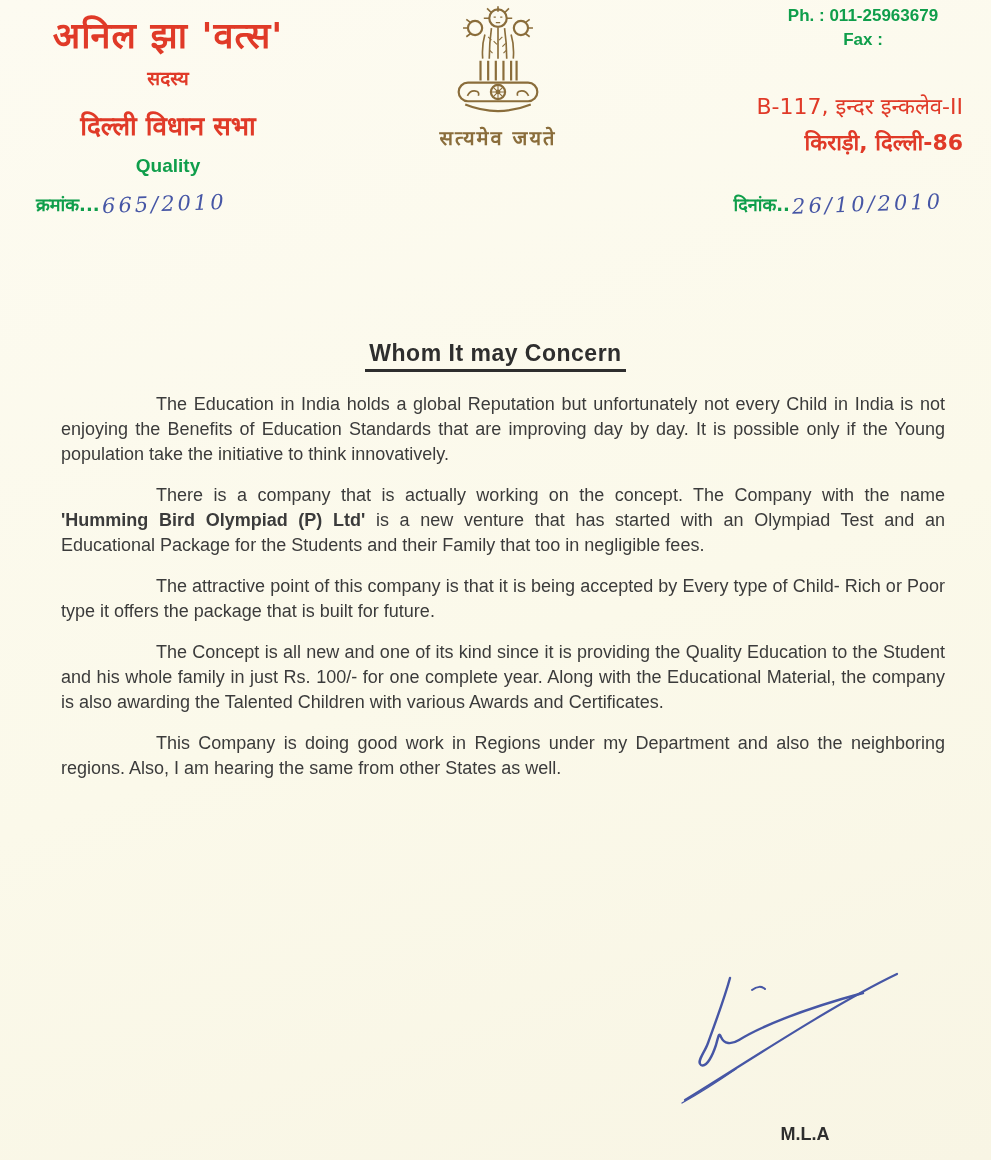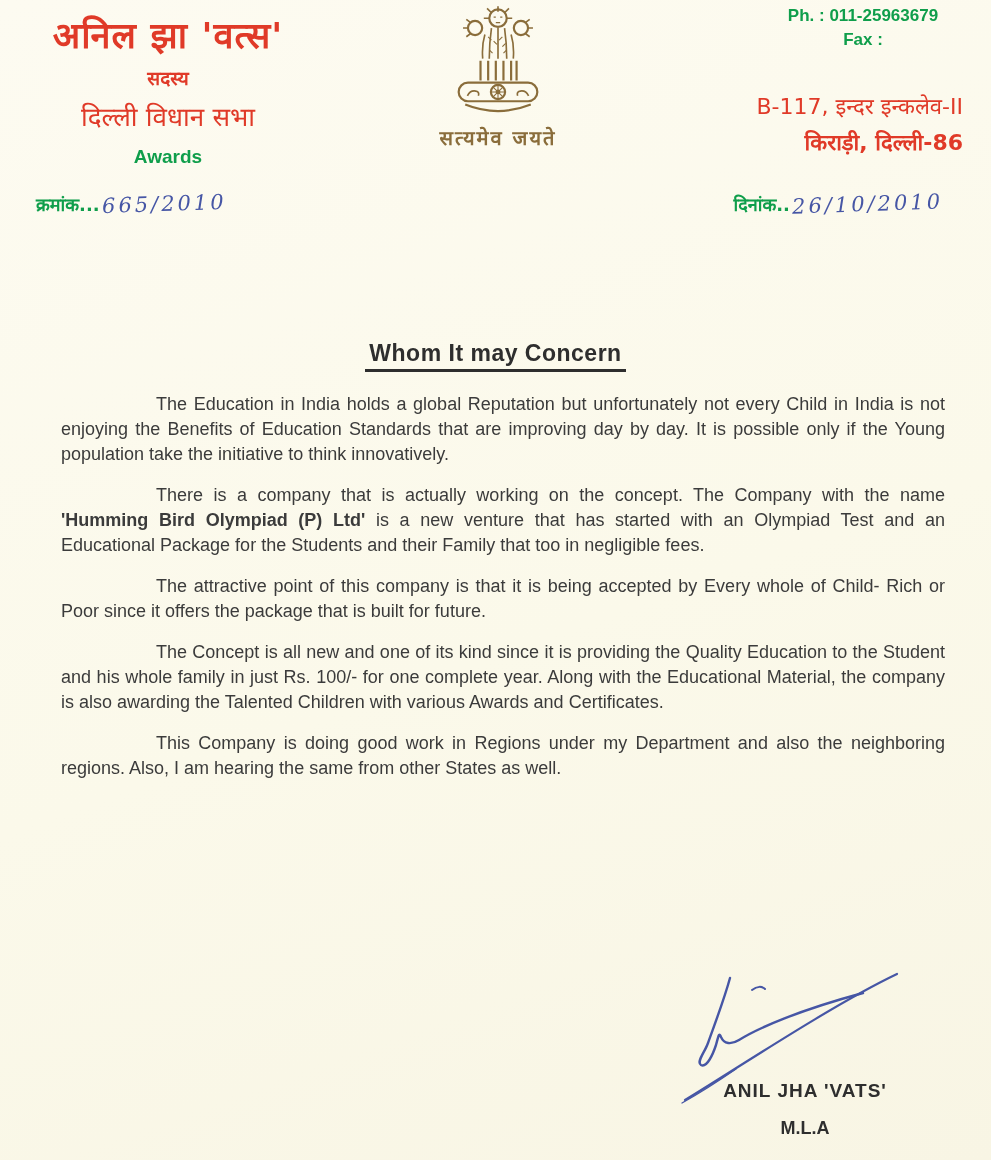--- a/index.html
+++ b/index.html
@@ -31,22 +31,22 @@
   }
   .role-hi {
     color: #e03a28;
     font-size: 19px;
     font-weight: bold;
     margin-top: 6px;
   }
   .assembly-hi {
     color: #e03a28;
     font-size: 26px;
-    font-weight: normal;
-    margin-top: 7px;
+    font-weight: bold;
+    margin-top: 16px;
   }
   .role-en {
     color: #0f9e4b;
     font-size: 19px;
     font-weight: bold;
     margin-top: 12px;
   }
   .assembly-en {
     color: #0f9e4b;
     font-size: 21px;
@@ -170,21 +170,21 @@
 </style>
 </head>
 <body>
 
 <div class="page">
 
   <div class="lh-left">
     <div class="name-hi hi">अनिल झा 'वत्स'</div>
     <div class="role-hi hi">सदस्य</div>
     <div class="assembly-hi hi">दिल्ली विधान सभा</div>
-    <div class="role-en">Awards</div>
+    <div class="role-en">Quality</div>
   </div>
 
   <div class="emblem">
     <svg width="110" height="118" viewBox="0 0 100 108" fill="none" stroke="#8a6d3b" stroke-width="2">
 
       <circle cx="50" cy="13" r="8"></circle>
       <path d="M50,7 v-5 M44,8 l-4,-4 M56,8 l4,-4 M42,13 h-5 M58,13 h5" stroke-width="1.5"></path>
       <path d="M46,12 h2 M52,12 h2 M48,17 h4" stroke-width="1.2"></path>
 
       <circle cx="29" cy="22" r="6.5"></circle>
@@ -225,29 +225,28 @@
     </div>
   </div>
 
   <div class="title-wrap">
     <span class="title">Whom It may Concern</span>
   </div>
 
   <div class="content">
       <p><span>The Education in India holds a global Reputation but unfortunately not every Child in India is not enjoying the Benefits of Education Standards that are improving day by day. It is possible only if the Young population take the initiative to think innovatively.</span></p>
       <p><span>There is a company that is actually working on the concept. The Company with the name </span><span class="bold">'Humming Bird Olympiad (P) Ltd'</span><span> is a new venture that has started with an Olympiad Test and an Educational Package for the Students and their Family that too in negligible fees.</span></p>
-      <p><span>The attractive point of this company is that it is being accepted by Every whole of Child- Rich or Poor since it offers the package that is built for future.</span></p>
+      <p><span>The attractive point of this company is that it is being accepted by Every type of Child- Rich or Poor type it offers the package that is built for future.</span></p>
       <p><span>The Concept is all new and one of its kind since it is providing the Quality Education to the Student and his whole family in just Rs. 100/- for one complete year. Along with the Educational Material, the company is also awarding the Talented Children with various Awards and Certificates.</span></p>
       <p><span>This Company is doing good work in Regions under my Department and also the neighboring regions. Also, I am hearing the same from other States as well.</span></p>
     </div>
 
   <div class="sig-block">
     <svg class="sig-svg" width="320" height="160" viewBox="0 0 320 160" fill="none">
       <path d="M90,30 C84,52 74,78 68,95 C65,104 56,114 61,117 C67,120 73,106 76,97 C78,90 79,83 81,89 C84,96 91,97 99,92 C118,80 160,62 223,45" stroke="#4656a5" stroke-width="2.4" stroke-linecap="round"></path>
       <path d="M112,42 C117,38 122,38 125,41" stroke="#4656a5" stroke-width="2" stroke-linecap="round"></path>
       <path d="M45,152 C90,125 190,58 257,26" stroke="#4656a5" stroke-width="2.2" stroke-linecap="round"></path>
       <path d="M42,155 C60,145 80,132 96,121" stroke="#4656a5" stroke-width="1.4" stroke-linecap="round"></path>
     </svg>
-    <div class="sig-name">ANIL JHA 'VATS'</div>
     <div class="sig-title">M.L.A</div>
   </div>
 
 </div>
 
 </body></html>

